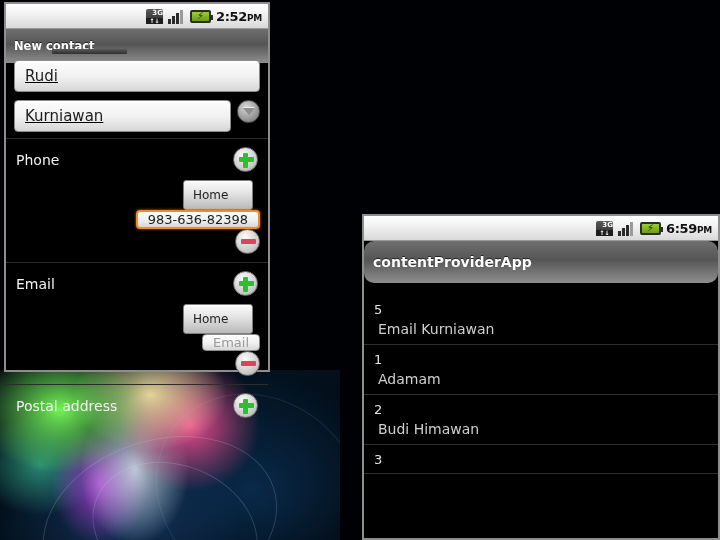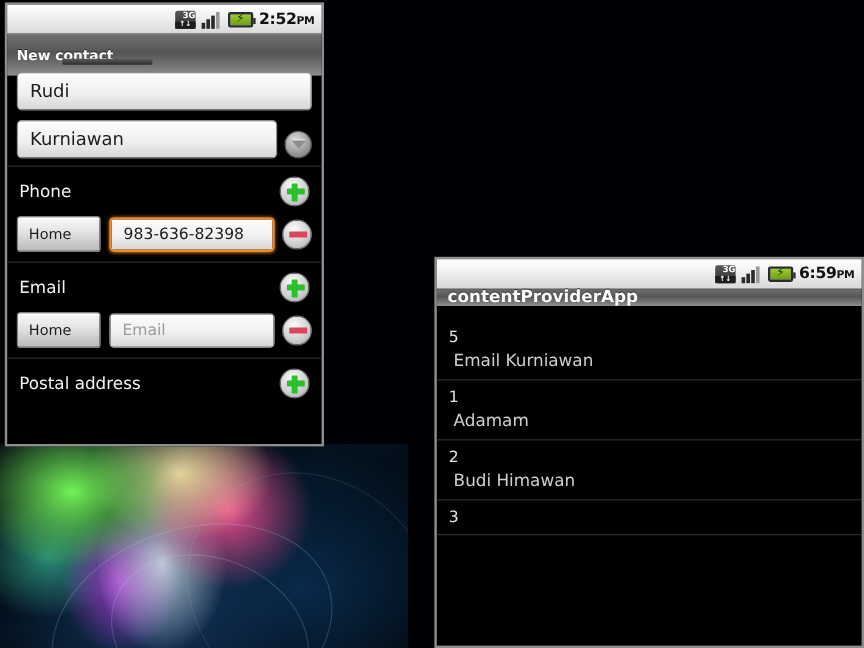--- a/index.html
+++ b/index.html
@@ -83,21 +83,21 @@
   .clock .ampm{ font-size:9px; }
 
   
   #phone-contact{ left:4px; top:2px; width:266px; height:370px; }
   #phone-contact .titlebar{ height:34px; font-size:11.5px; padding-left:8px; }
   .photo-stub{
     position:absolute; left:46px; top:45px; width:75px; height:5px;
     background:linear-gradient(180deg,#5a5a5a,#2e2e2e); border-radius:1px;
   }
   .form{ position:absolute; left:0; top:52px; width:100%; }
-  .field-row{ display:flex; align-items:flex-end; padding:4px 8px; }
+  .field-row{ display:flex; align-items:flex-start; padding:4px 8px;text-decoration:underline; }
   .txtbox{
     flex:1; height:32px; border-radius:4px;
     background:linear-gradient(180deg,#fdfdfd 0%,#f0f0f0 55%,#d6d6d6 100%);
     border:1px solid #8c8c8c;
     display:flex; align-items:center; padding:0 10px;
     color:#1c1c1c; font-size:15px;
     box-shadow:inset 0 1px 0 #fff;
   }
   .txtbox.small{ height:29px; font-size:13px; }
   .txtbox.focused{
@@ -132,26 +132,26 @@
     background:#d8455c; border-radius:1px;
   }
   .type-btn{
     width:70px; height:30px; margin-right:7px; border-radius:3px;
     background:linear-gradient(180deg,#fbfbfb 0%,#e2e2e2 45%,#b9b9b9 100%);
     border:1px solid #7f7f7f;
     display:flex; align-items:center; padding-left:9px;
     color:#1d1d1d; font-size:12px; flex:0 0 auto;
     box-shadow:inset 0 1px 0 #fff;
   }
-  .value-row{ display:flex; align-items:center; padding:2px 8px 6px 8px; }
+  .value-row{ display:flex; align-items:flex-end; padding:2px 8px 6px 8px;flex-direction:column; }
   .value-row .rnd-btn{ margin-left:6px; }
 
   
   #phone-list{ left:362px; top:214px; width:358px; height:326px; }
-  #phone-list .titlebar{ height:14px; font-size:14px; padding-left:9px; }
+  #phone-list .titlebar{ height:42px; font-size:14px; padding-left:9px;border-radius:10px; }
   .list{ padding-top:12px; }
   .list-item{ padding:5px 10px 4px 10px; border-bottom:1px solid #2e2e2e; }
   .list-item .id{ color:#e3e3e3; font-size:13px; line-height:19px; }
   .list-item .nm{ color:#cfcfcf; font-size:14px; line-height:21px; padding-left:4px; }
 </style>
 </head>
 <body>
 
 <div class="wallpaper">
   <div class="swirl s1"></div>

